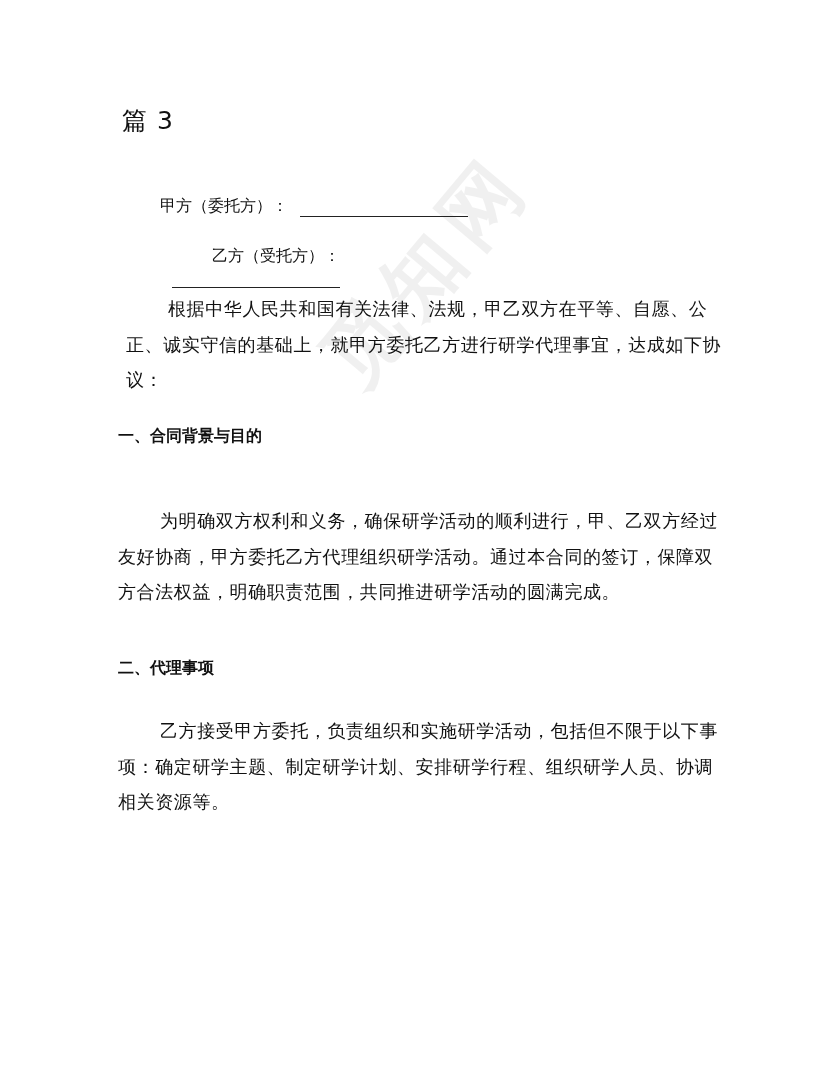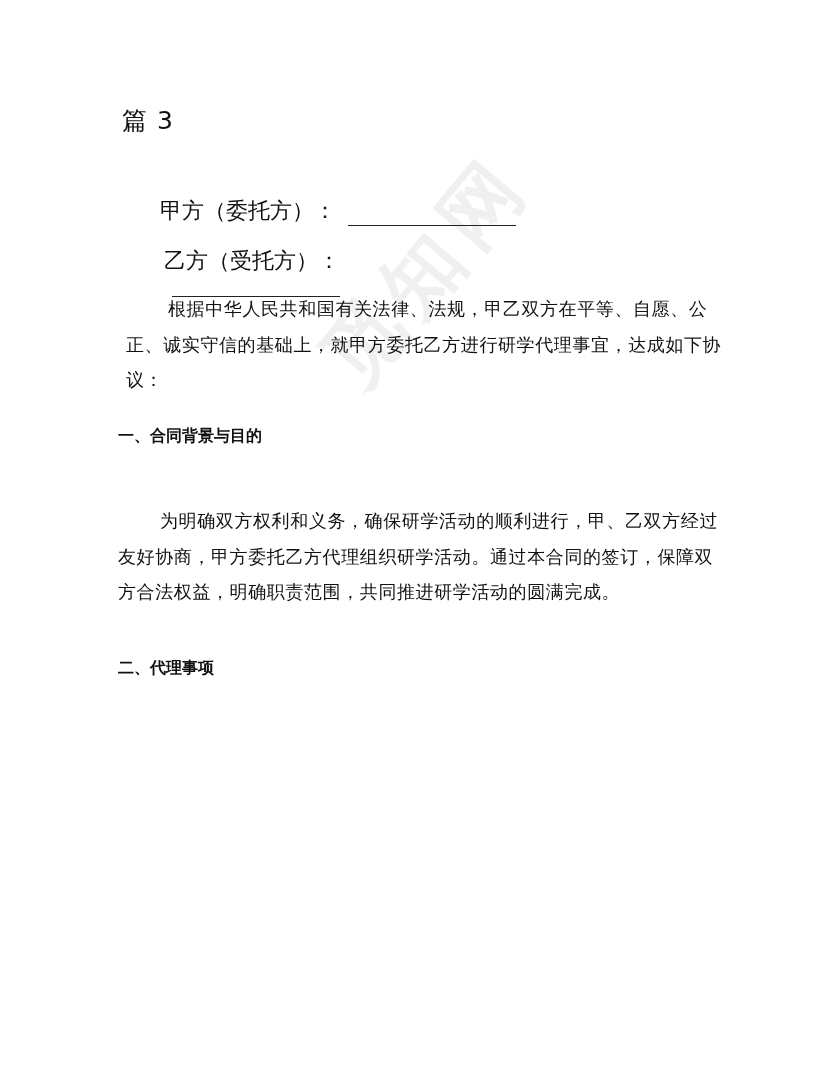--- a/index.html
+++ b/index.html
@@ -2,21 +2,21 @@
 <html><head>
 <meta charset="utf-8">
 <style>
   html, body { margin: 0; padding: 0; }
   body {
     width: 830px; height: 1074px; background: #ffffff; position: relative; overflow: hidden;
     font-family: "DejaVu Sans", "Liberation Sans", sans-serif; color: #111;
   }
   .page { position: absolute; left: 0; top: 0; width: 830px; height: 1074px; }
   .title { position: absolute; left: 122px; top: 104px; font-size: 25px; font-weight: normal; margin: 0; letter-spacing: 1px; }
-  .party { position: absolute; left: 160px; font-size: 22px; display: flex; align-items: flex-end; }
+  .party { position: absolute; left: 160px; font-size: 16px; display: flex; align-items: flex-end; }
   .party .blank { display: inline-block; width: 168px; border-bottom: 1.5px solid #222; height: 20px; margin-left: 12px; }
   .para { position: absolute; left: 118px; width: 600px; font-size: 18px; line-height: 35.5px; margin: 0; letter-spacing: 0.6px; }
   .para .indent { display: inline-block; width: 42px; }
   .heading { position: absolute; left: 118px; font-size: 16px; font-weight: bold; margin: 0; }
   .watermark {
     position: absolute; left: 300px; top: 340px; font-size: 78px; font-weight: bold;
     color: rgba(0,0,0,0.06); transform: rotate(-50deg); transform-origin: left top; white-space: nowrap;
     pointer-events: none; letter-spacing: 12px;
   }
 </style>
@@ -36,13 +36,14 @@
     <span>乙方（受托方）：</span>
     <span class="blank"></span>
   </div>
 
   <p class="para" style="top:291px;margin-left:8px;"><span class="indent"></span><span>根据中华人民共和国有关法律、法规，甲乙双方在平等、自愿、公正、诚实守信的基础上，就甲方委托乙方进行研学代理事宜，达成如下协议：</span></p>
 
   <h2 class="heading" style="top:426px;">一、合同背景与目的</h2>
   <p class="para" style="top:503px;"><span class="indent"></span><span>为明确双方权利和义务，确保研学活动的顺利进行，甲、乙双方经过友好协商，甲方委托乙方代理组织研学活动。通过本合同的签订，保障双方合法权益，明确职责范围，共同推进研学活动的圆满完成。</span></p>
 
   <h2 class="heading" style="top:658px;">二、代理事项</h2>
+  <p class="para" style="top:713px;"><span class="indent"></span><span>乙方接受甲方委托，负责组织和实施研学活动，包括但不限于以下事项：确定研学主题、制定研学计划、安排研学行程、组织研学人员、协调相关资源等。</span></p>
 </div>
 
 </body></html>

